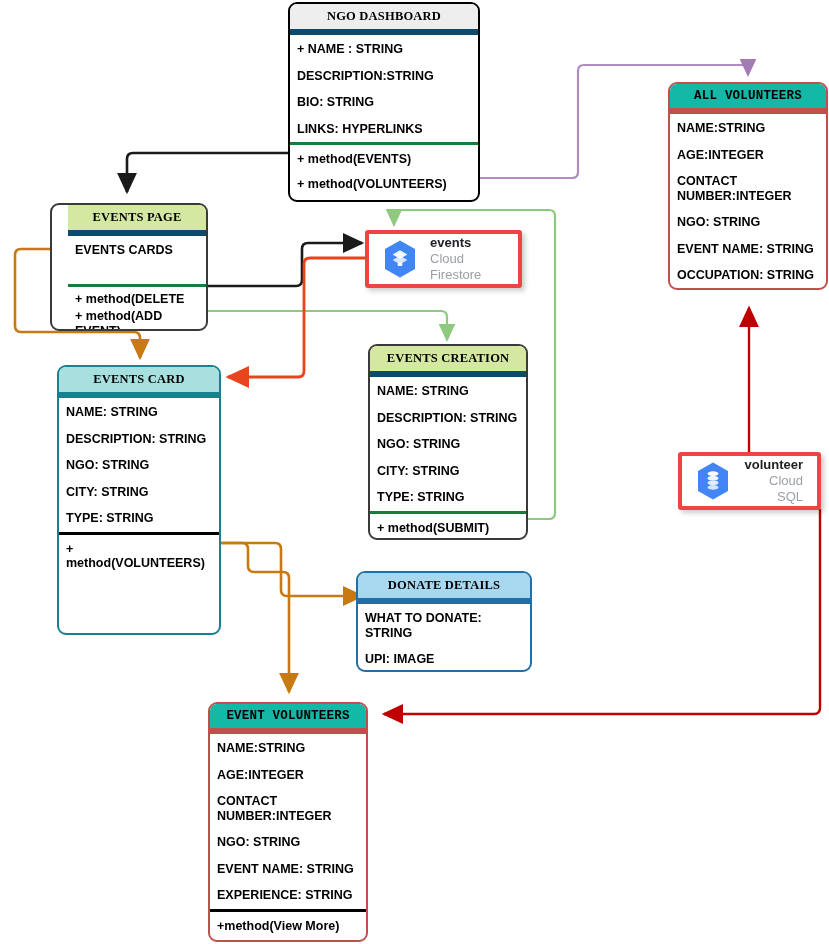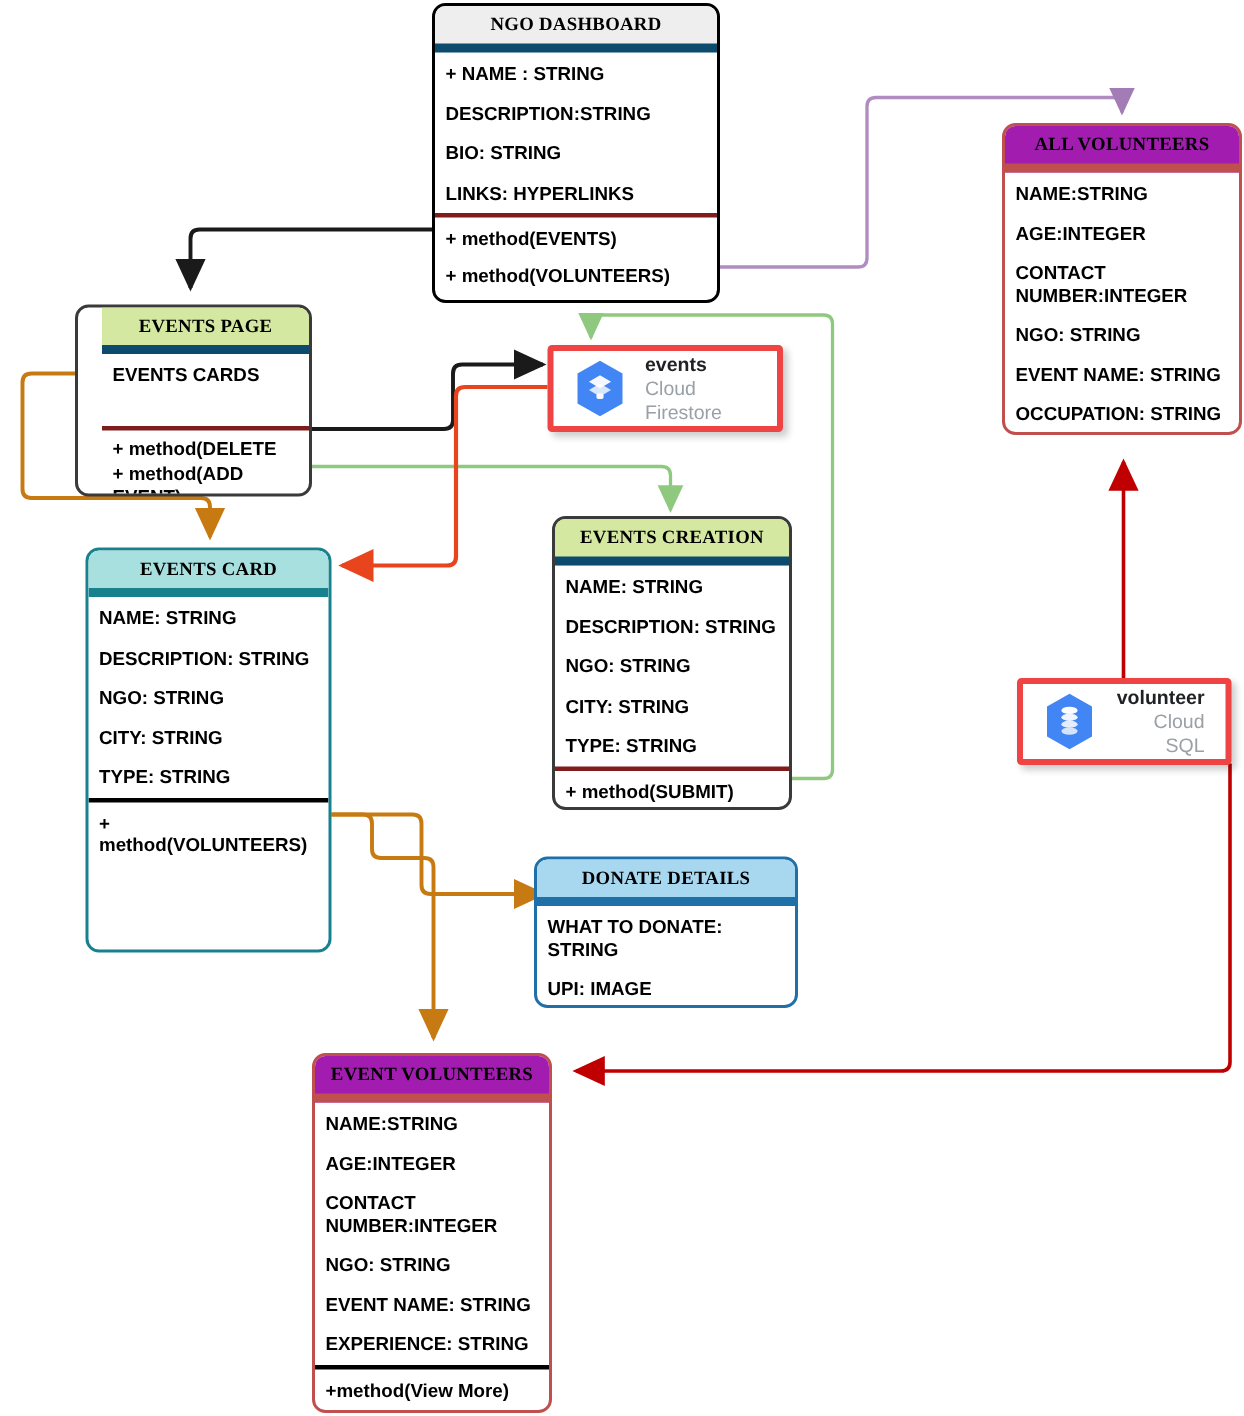--- a/index.html
+++ b/index.html
@@ -41,21 +41,21 @@
     padding:5px 4px 5px;
     border-bottom:6px solid #0c4a6e;
   }
   .uml .attrs{
     box-sizing:border-box;
     padding:7px 7px 6px 7px;
     border-radius:20px;
   }
   .uml .ops{
     box-sizing:border-box;
-    border-top:3px solid #7f1d1d;
+    border-top:3px solid #15803d;
     padding:7px 7px 6px 7px;
   }
   .uml .row{
     font-size:12.5px;
     font-weight:bold;
     color:#000;
     line-height:1.16;
     margin:0 0 12px 0;
     white-space:pre-line;
   }
@@ -72,21 +72,21 @@
   
   .t-grey  .hdr{ background:#eeeeee; }
   .t-green .hdr{ background:#d5e8a2; }
   .t-green{ border-color:#3a3a3a; }
   .t-teal  { border-color:#17818e; }
   .t-teal  .hdr{ background:#a8e0e0; border-bottom-color:#17818e; }
   .t-teal  .ops{ border-top-color:#000; }
   .t-blue  { border-color:#1f6fa8; }
   .t-blue  .hdr{ background:#a8d8f0; border-bottom-color:#1f6fa8; }
   .t-red   { border-color:#c0504d; }
-  .t-red   .hdr{ background:#a21caf; border-bottom-color:#c0504d; }
+  .t-red   .hdr{ background:#14b8a6; border-bottom-color:#c0504d;font-family:Liberation Mono, monospace; }
   .t-red   .ops{ border-top-color:#000; }
 
   
   .gcp{
     position:absolute;
     box-sizing:border-box;
     background:#fff;
     border:4px solid #ef4444;
     border-radius:3px;
     box-shadow:3px 3px 5px rgba(0,0,0,.20);

